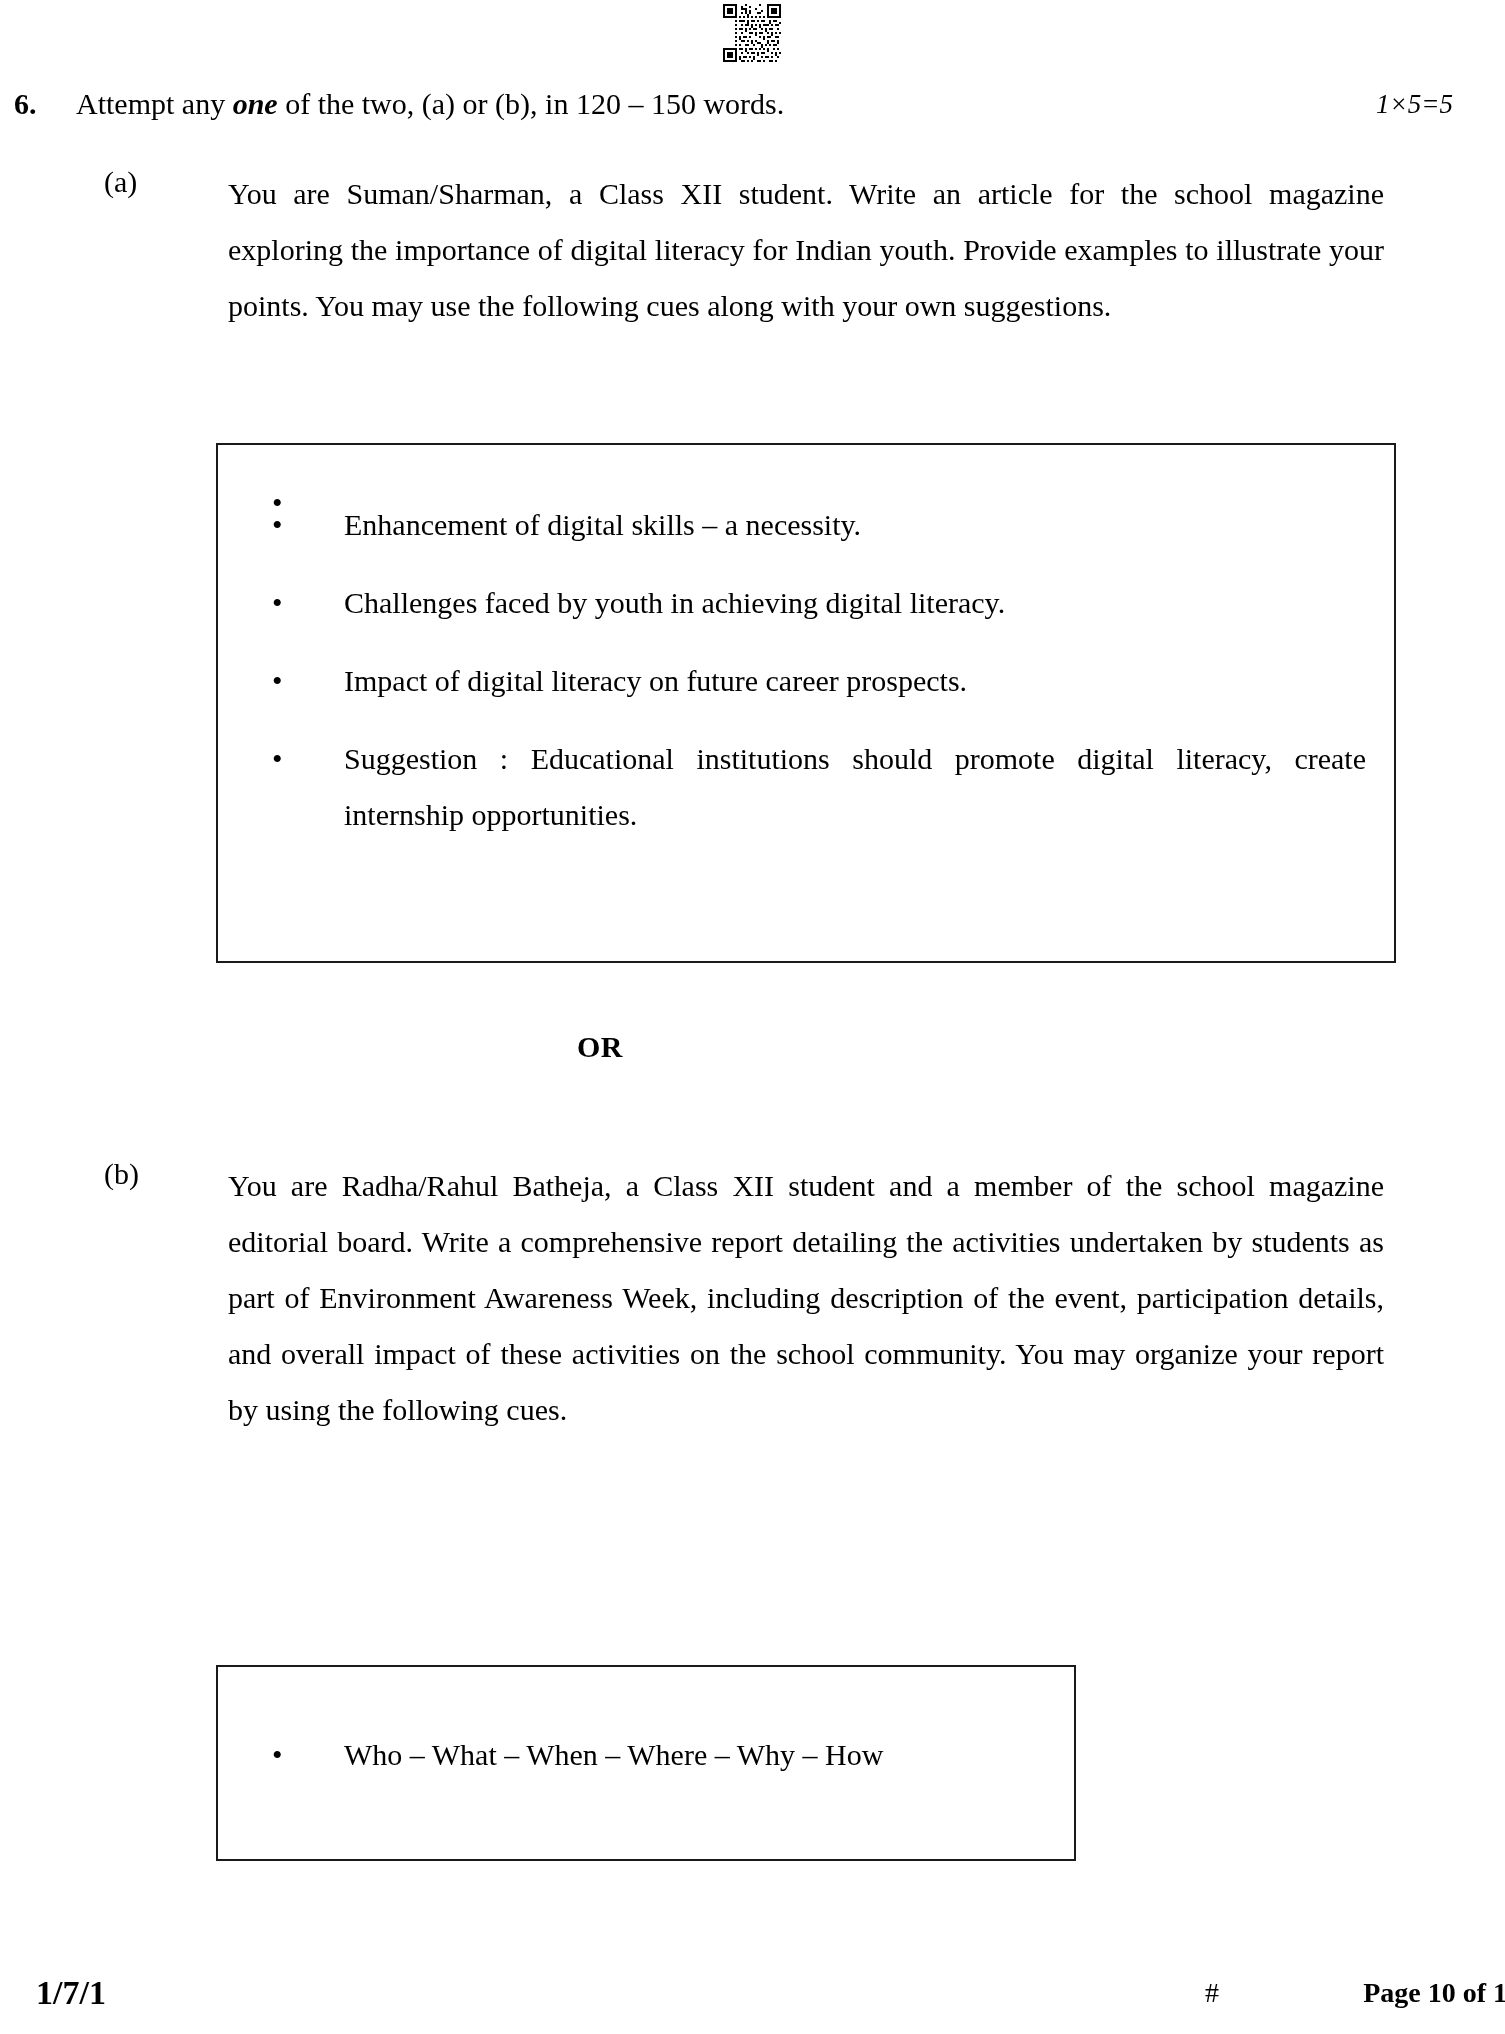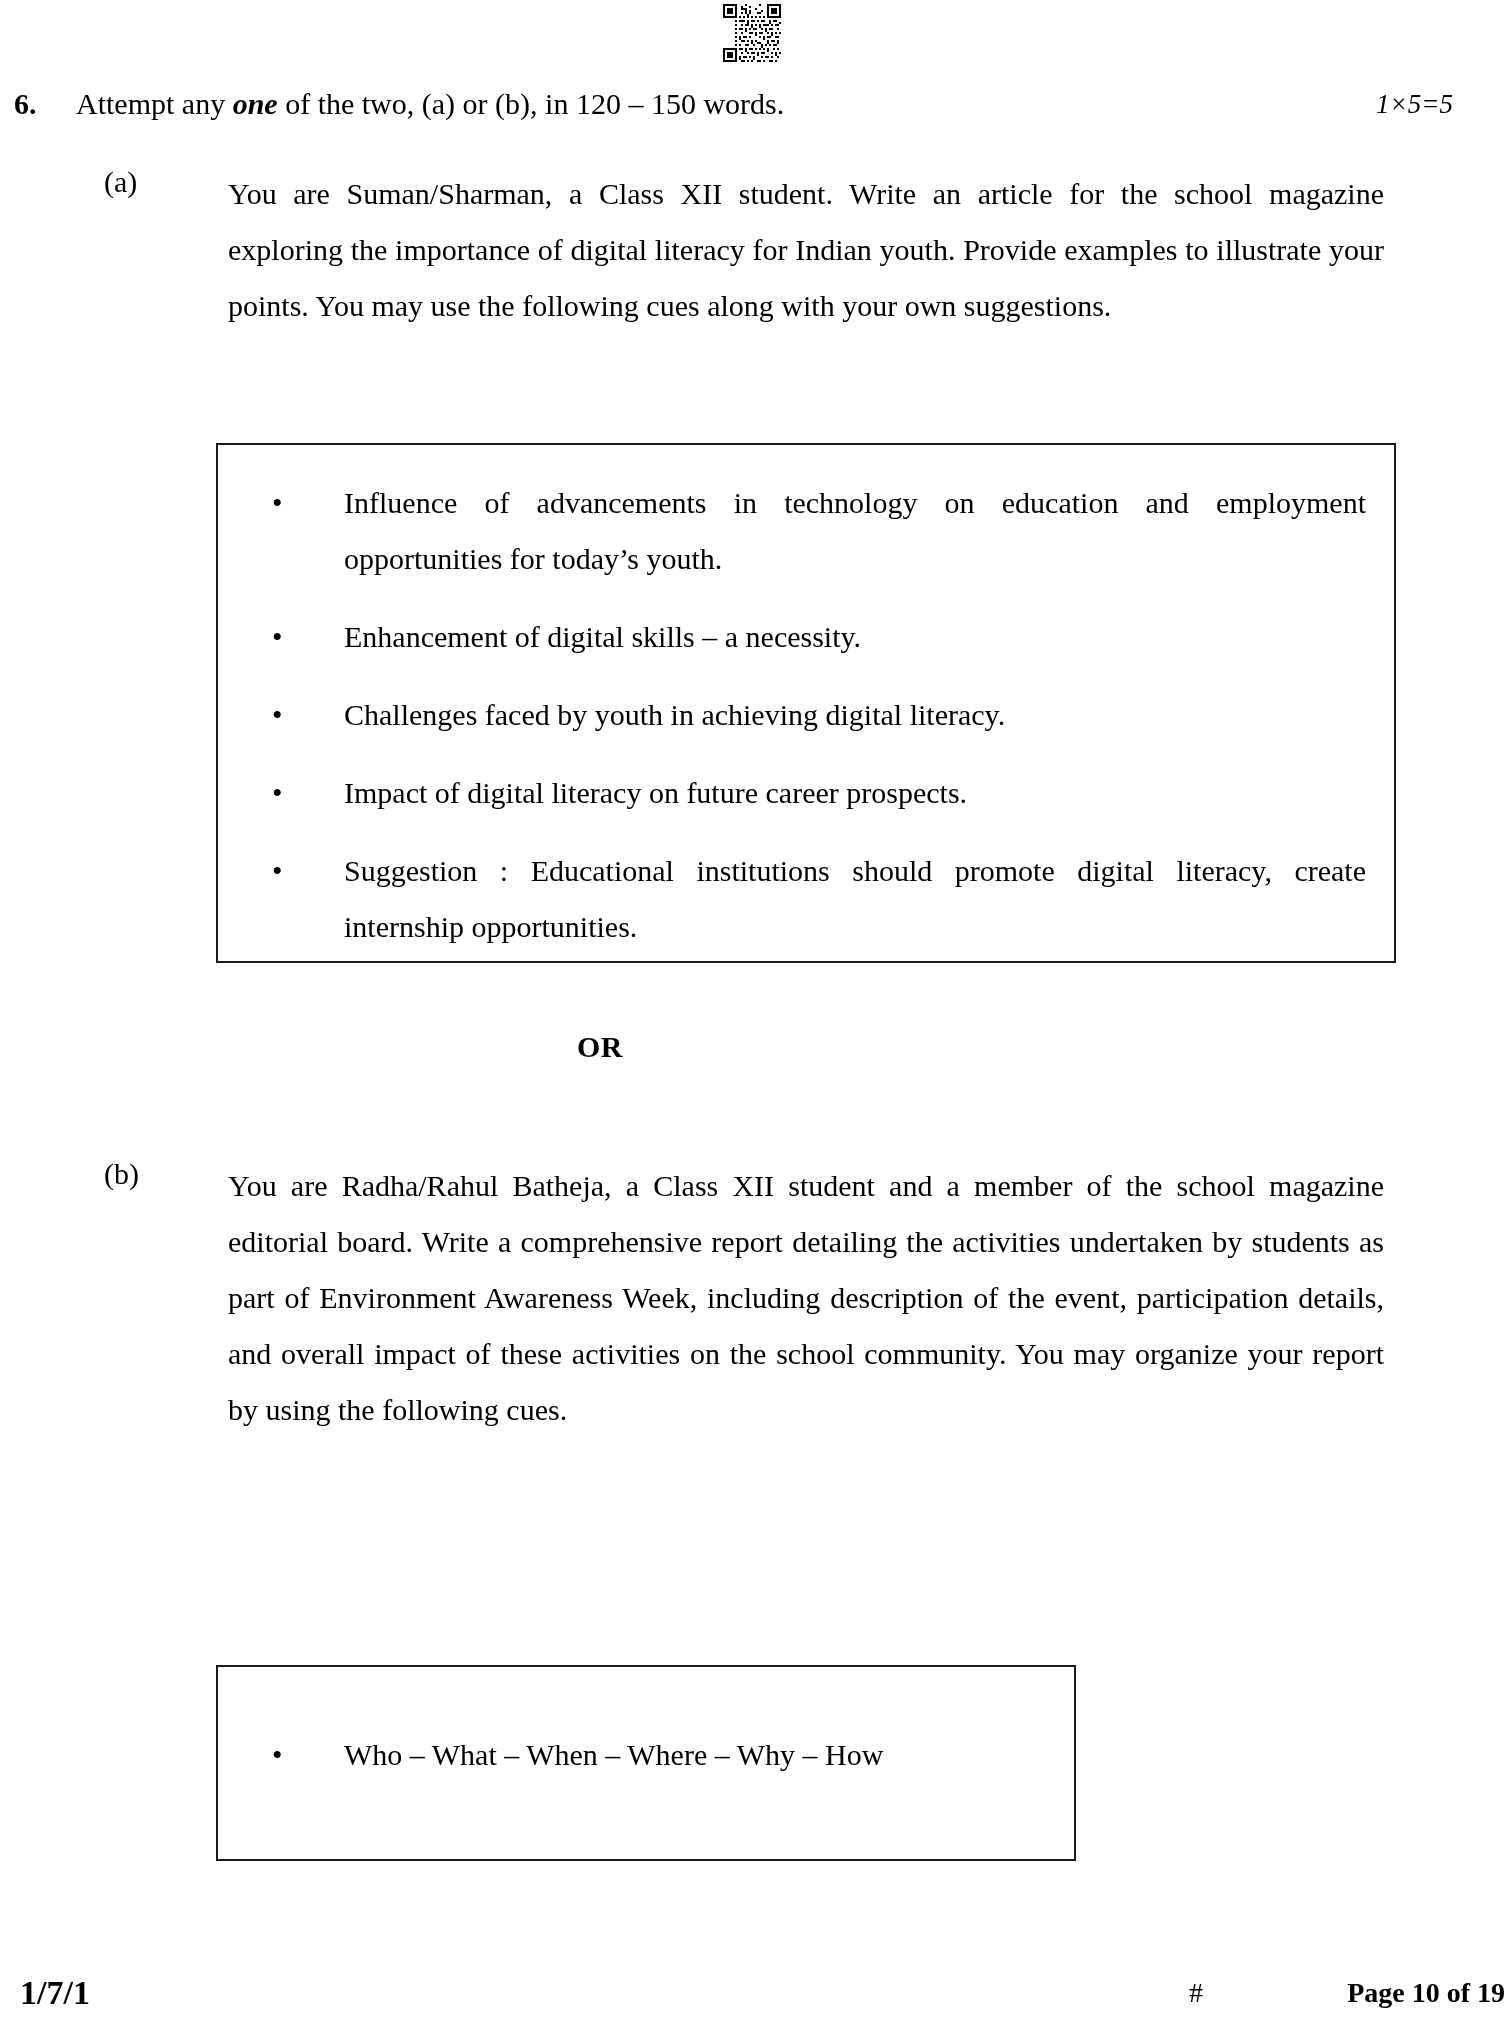--- a/index.html
+++ b/index.html
@@ -145,21 +145,21 @@
     width: 1200px;
     text-align: center;
     font-size: 30px;
     font-weight: bold;
     letter-spacing: 0.5px;
   }
 
   
   .footer {
     position: absolute;
-    left: 0;
+    left: 16px;
     top: 1968px;
     width: 1235px;
     height: 50px;
   }
   .footer-left {
     position: absolute;
     left: 20px;
     top: 0;
     font-size: 34px;
     font-weight: bold;
@@ -336,21 +336,20 @@
   <span class="part-label">(a)</span>
   <div class="part-body">
     <p>You are Suman/Sharman, a Class XII student. Write an article for the school magazine exploring the importance of digital literacy for Indian youth. Provide examples to illustrate your points. You may use the following cues along with your own suggestions.</p>
   </div>
 </div>
 
 <div class="cue-box" id="cue-box-a">
   <ul class="cue-list">
     <li class="cue-item">
       <span class="cue-bullet">•</span>
-      <span>Influence of advancements in technology on education and employment opportunities for today’s youth.</span>
     </li>
     <li class="cue-item short">
       <span class="cue-bullet">•</span>
       <span>Enhancement of digital skills – a necessity.</span>
     </li>
     <li class="cue-item short">
       <span class="cue-bullet">•</span>
       <span>Challenges faced by youth in achieving digital literacy.</span>
     </li>
     <li class="cue-item short">

